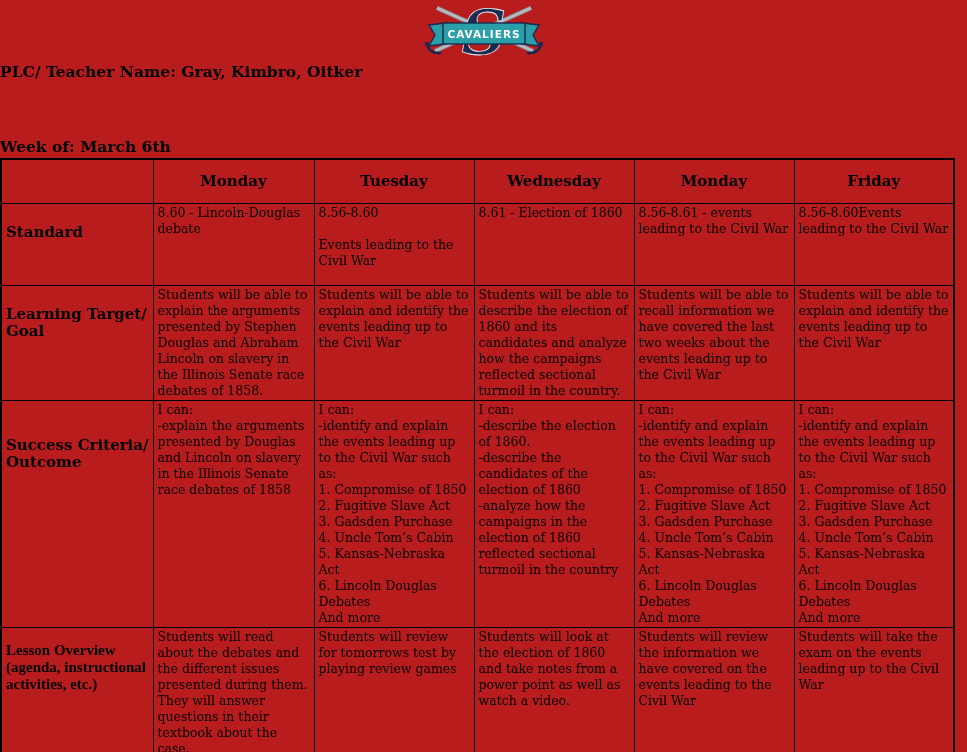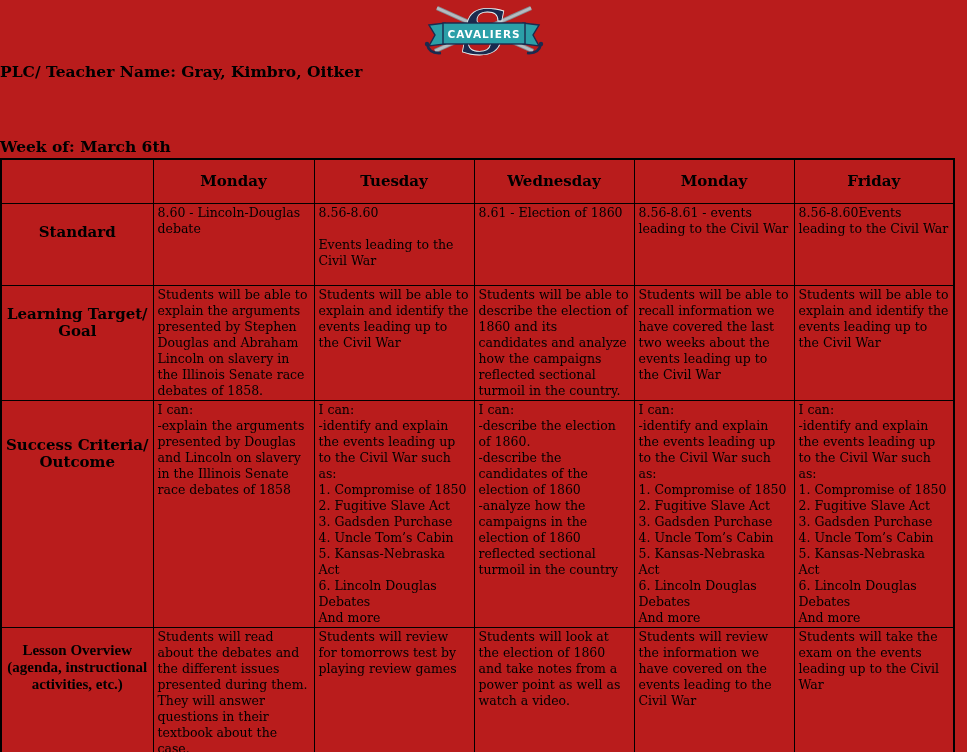--- a/index.html
+++ b/index.html
@@ -47,21 +47,20 @@
     font-size: 15px;
     font-weight: bold;
     text-align: center;
     padding: 12px;
     height: 19px;
     line-height: 19px;
   }
   .row-label {
     font-size: 15px;
     font-weight: bold;
-    text-align: center;
     line-height: 17px;
     padding-left: 6px;
     padding-right: 6px;
   }
   .cell-text {
     white-space: pre-line;
     font-size: 12.5px;
     line-height: 16px;
   }
   tr.h82  { height: 82px; }

